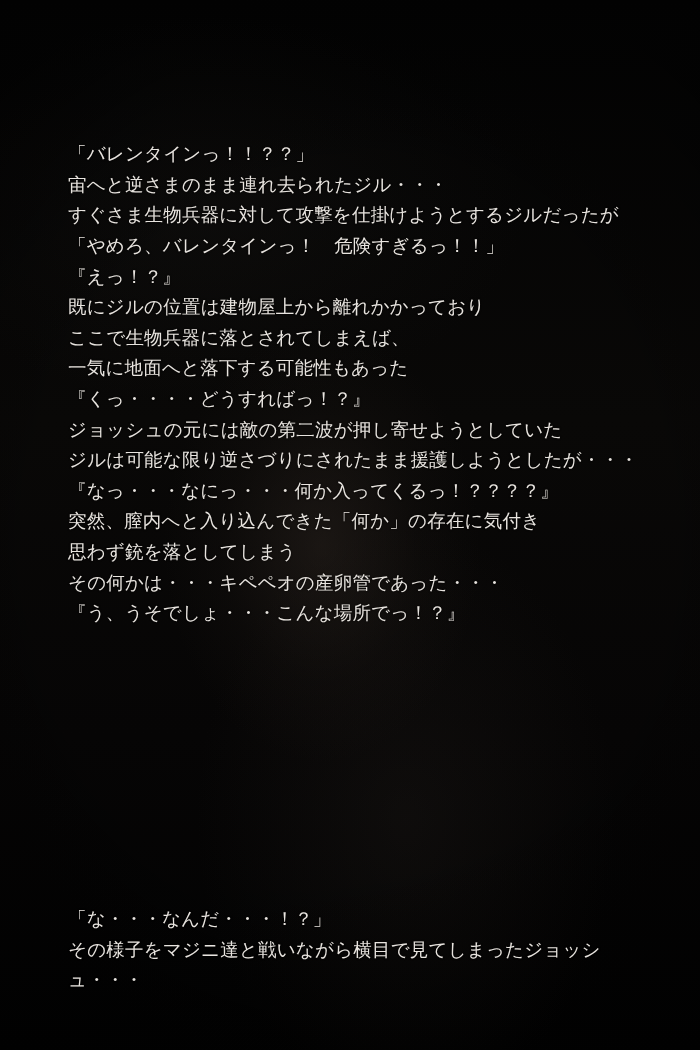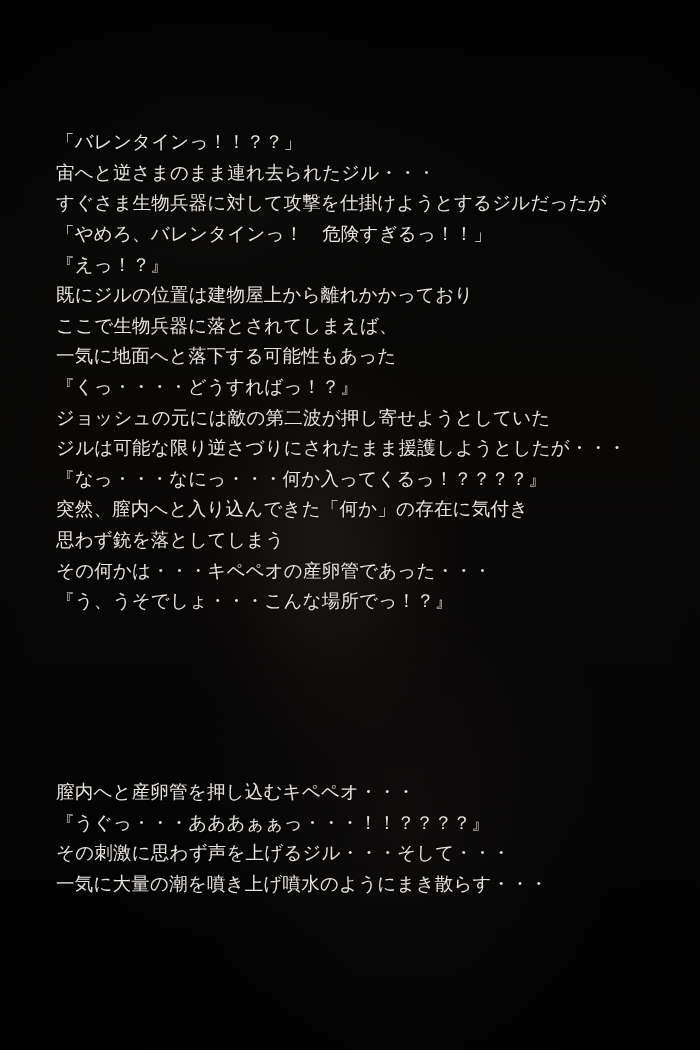--- a/index.html
+++ b/index.html
@@ -43,21 +43,21 @@
     top: 62px;
     width: 610px;
     color: #e8e4df;
     font-size: 18.5px;
     line-height: 30.6px;
     letter-spacing: 0.2px;
     white-space: pre-wrap;
     text-shadow: 0 0 2px rgba(0,0,0,0.9);
   }
   .para {
-    margin: 4px;
+    margin: 16px;
     padding: 0;
   }
   .gap {
     height: 30px;
   }
 </style>
 </head>
 <body>
 
 <div class="page">
@@ -75,23 +75,19 @@
 一気に地面へと落下する可能性もあった
 『くっ・・・・どうすればっ！？』
 ジョッシュの元には敵の第二波が押し寄せようとしていた
 ジルは可能な限り逆さづりにされたまま援護しようとしたが・・・
 『なっ・・・なにっ・・・何か入ってくるっ！？？？？』
 突然、膣内へと入り込んできた「何か」の存在に気付き
 思わず銃を落としてしまう
 その何かは・・・キペペオの産卵管であった・・・
 『う、うそでしょ・・・こんな場所でっ！？』</p>
     <div class="gap"></div>
-    <p class="para">膣内へと産卵管を押し込むキペペオ・・・
-『うぐっ・・・あああぁぁっ・・・！！？？？？』
-その刺激に思わず声を上げるジル・・・そして・・・
-一気に大量の潮を噴き上げ噴水のようにまき散らす・・・</p>
     <div class="gap"></div>
     <p class="para">「な・・・なんだ・・・！？」
 その様子をマジニ達と戦いながら横目で見てしまったジョッシュ・・・</p>
     
     
   </div>
 </div>
 
 </body></html>

